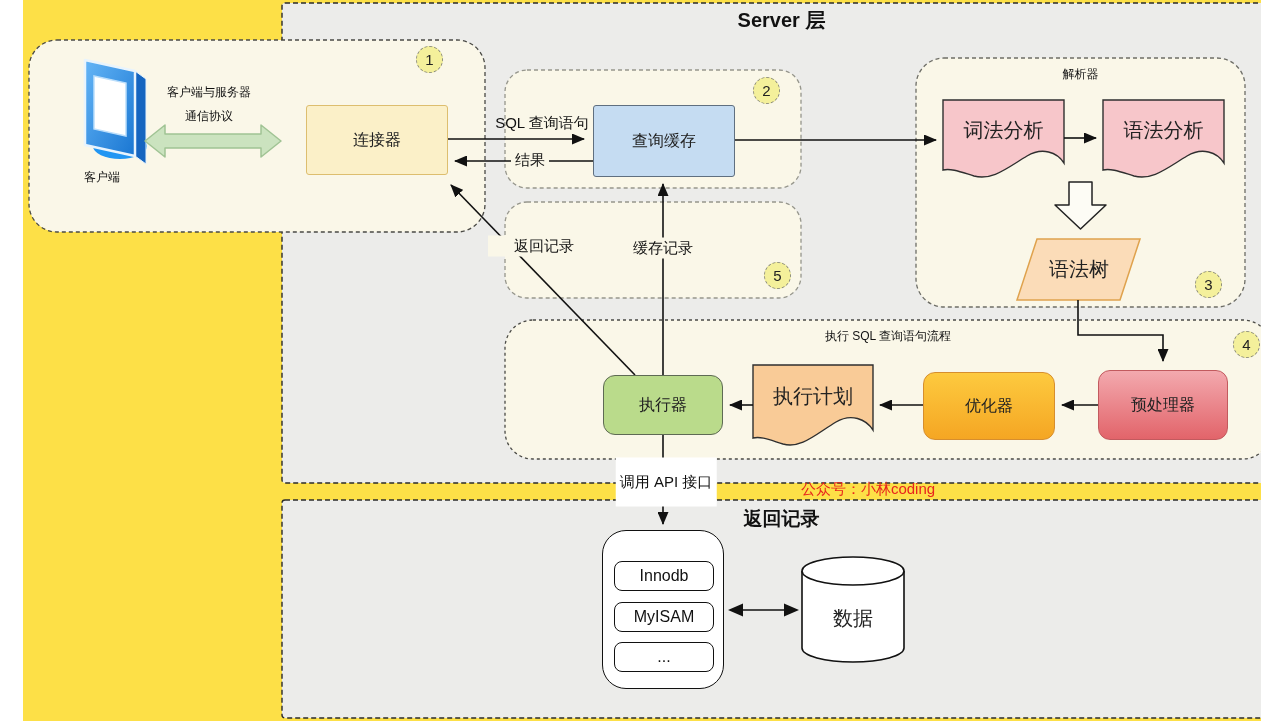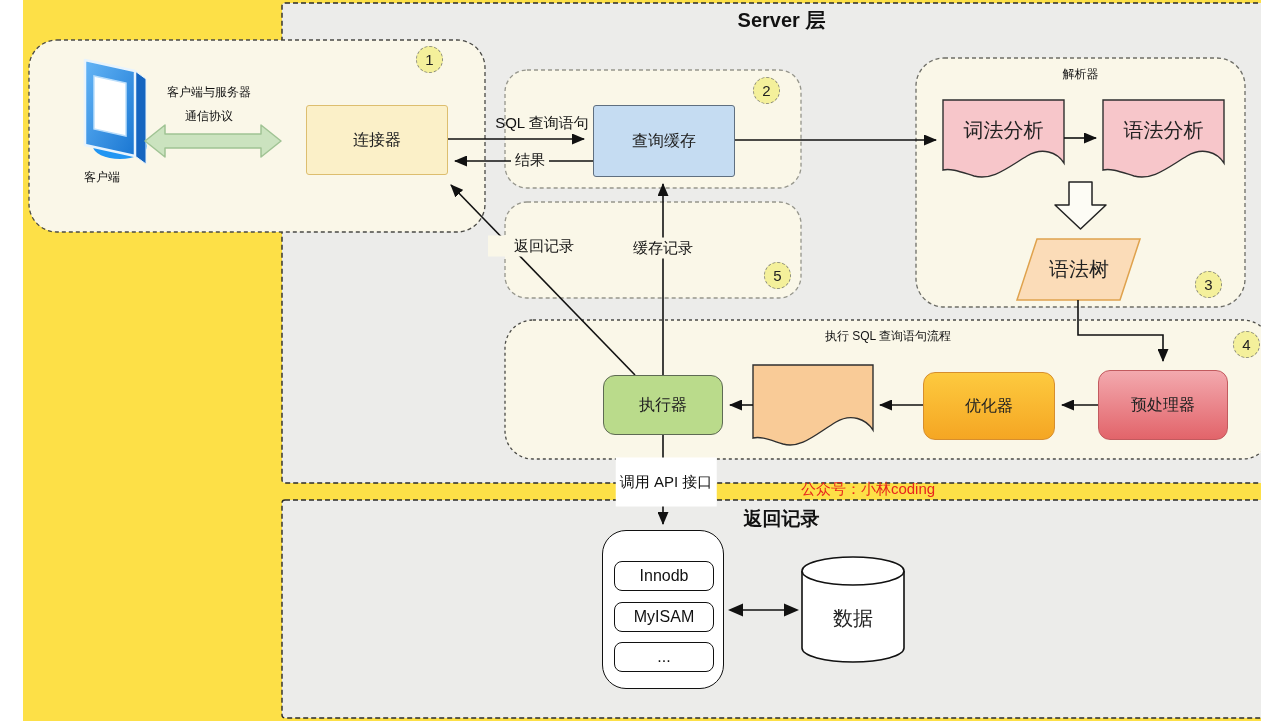--- a/index.html
+++ b/index.html
@@ -125,20 +125,21 @@
   <div class="box optimizer-box" style="left:900px;top:372px;width:132px;height:68px;">
     <span>优化器</span>
   </div>
   <div class="box preprocessor-box" style="left:1075px;top:370px;width:130px;height:70px;">
     <span>预处理器</span>
   </div>
 
   <div class="shape-label" style="left:920px;top:100px;width:121px;height:60px;">词法分析</div>
   <div class="shape-label" style="left:1080px;top:100px;width:121px;height:60px;">语法分析</div>
   <div class="shape-label" style="left:1000px;top:240px;width:112px;height:58px;">语法树</div>
+  <div class="shape-label" style="left:730px;top:365px;width:120px;height:62px;">执行计划</div>
   <div class="shape-label" style="left:780px;top:602px;width:100px;height:32px;">数据</div>
 
   <div class="storage-container" style="left:579px;top:530px;width:122px;height:159px;">
     <div class="engine-item" style="top:30px;">Innodb</div>
     <div class="engine-item" style="top:71px;">MyISAM</div>
     <div class="engine-item" style="top:111px;">...</div>
   </div>
 
   <div class="lbl" style="left:519px;top:123px;">SQL 查询语句</div>
   <div class="lbl halo-cream" style="left:507px;top:160px;">结果</div>

